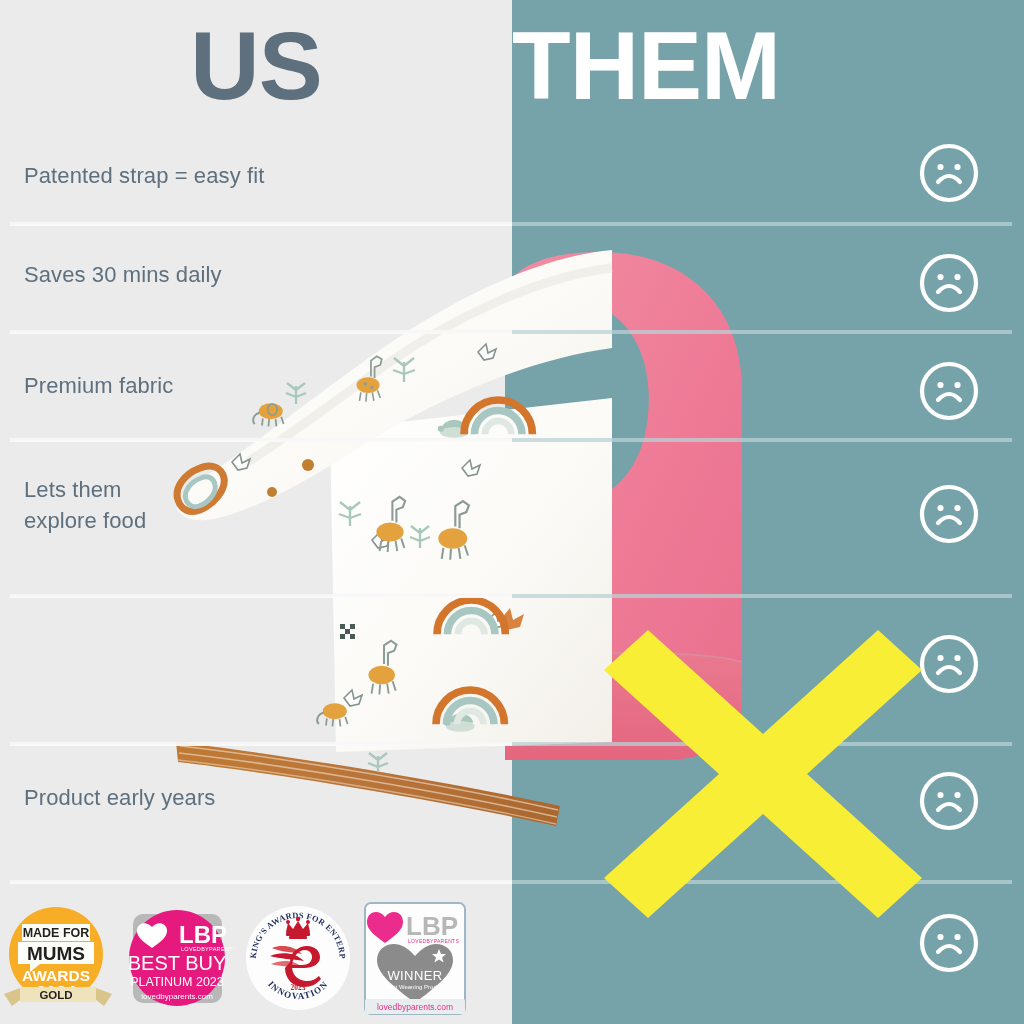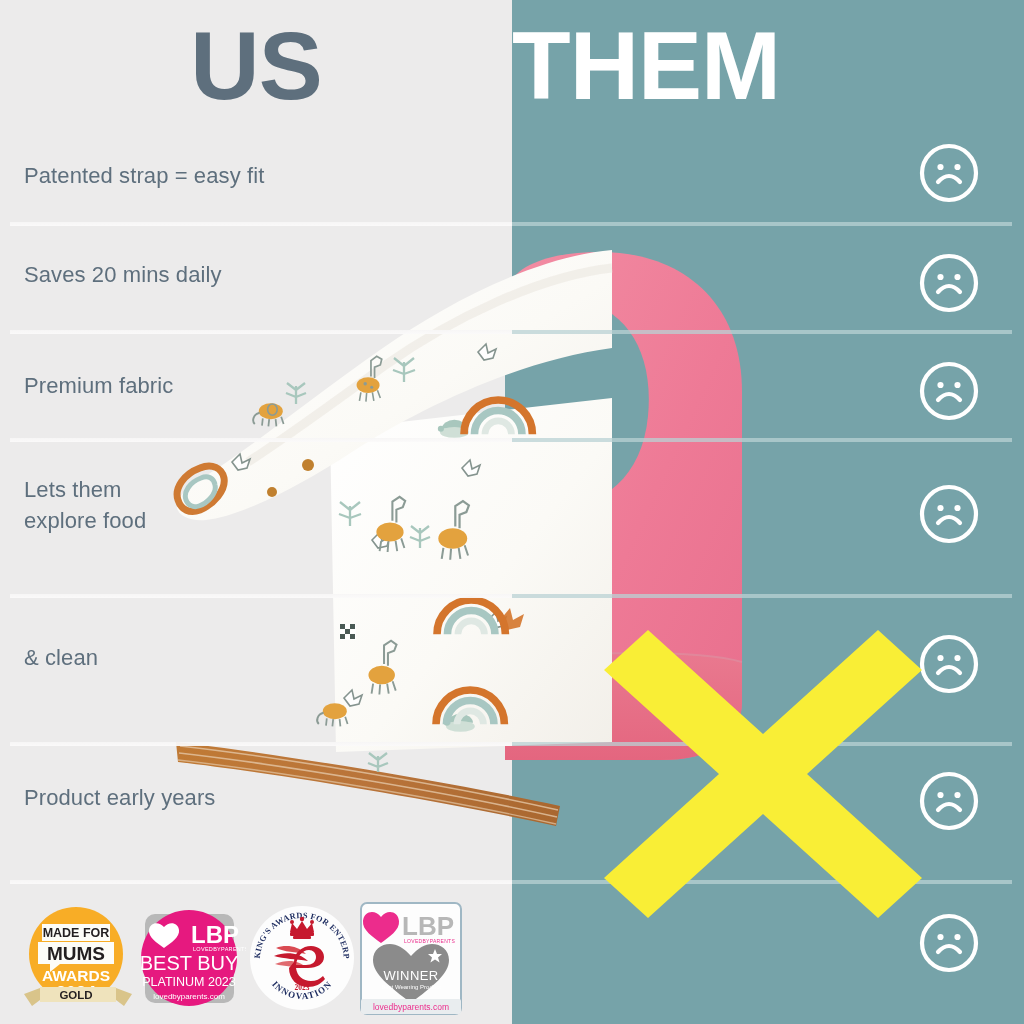--- a/index.html
+++ b/index.html
@@ -67,21 +67,21 @@
     position:absolute; left:0; top:0; width:1024px; height:1024px;
     pointer-events:none;
   }
 
   
   .bigx{ position:absolute; left:604px; top:630px; width:318px; height:288px; }
 
   
   .badges{
     position:absolute; left:0; bottom:6px; width:512px; height:120px;
-    display:flex; align-items:center; gap:0; padding-left:20px;
+    display:flex; align-items:center; gap:8px; padding-left:0;
   }
   .badge{ position:relative; flex:0 0 auto; }
 
   .b-mfm{ width:113px; height:113px; }
   .b-lbp1{ width:113px; height:113px; }
   .b-king{ width:113px; height:113px; }
   .b-lbp2{ width:104px; height:115px; }
 
   .badge svg{ display:block; }
 </style>
@@ -314,31 +314,30 @@
     </div>
   <div class="divider" style="top:880px">
       <div class="dl"></div>
       <div class="dr"></div>
     </div>
 
   <div class="feat" style="top:160px">
     <div>Patented strap = easy fit</div>
   </div>
   <div class="feat" style="top:259px">
-    <div>Saves 20 mins daily</div>
+    <div>Saves 30 mins daily</div>
   </div>
   <div class="feat" style="top:474px">
     <div>Lets them</div>
     <div>explore food</div>
   </div>
   <div class="feat" style="top:370px">
     <div>Premium fabric</div>
   </div>
   <div class="feat" style="top:642px">
-    <div>&amp; clean</div>
   </div>
   <div class="feat" style="top:782px">
     <div>Product early years</div>
   </div>
 
   <div class="face" style="top:142px">
     <svg viewBox="0 0 62 62">
         <g fill="none" stroke="#fff" stroke-width="4.2" stroke-linecap="round">
       <circle cx="31" cy="31" r="27"></circle>
           <path d="M20 40 q11 -12 22 0"></path>

